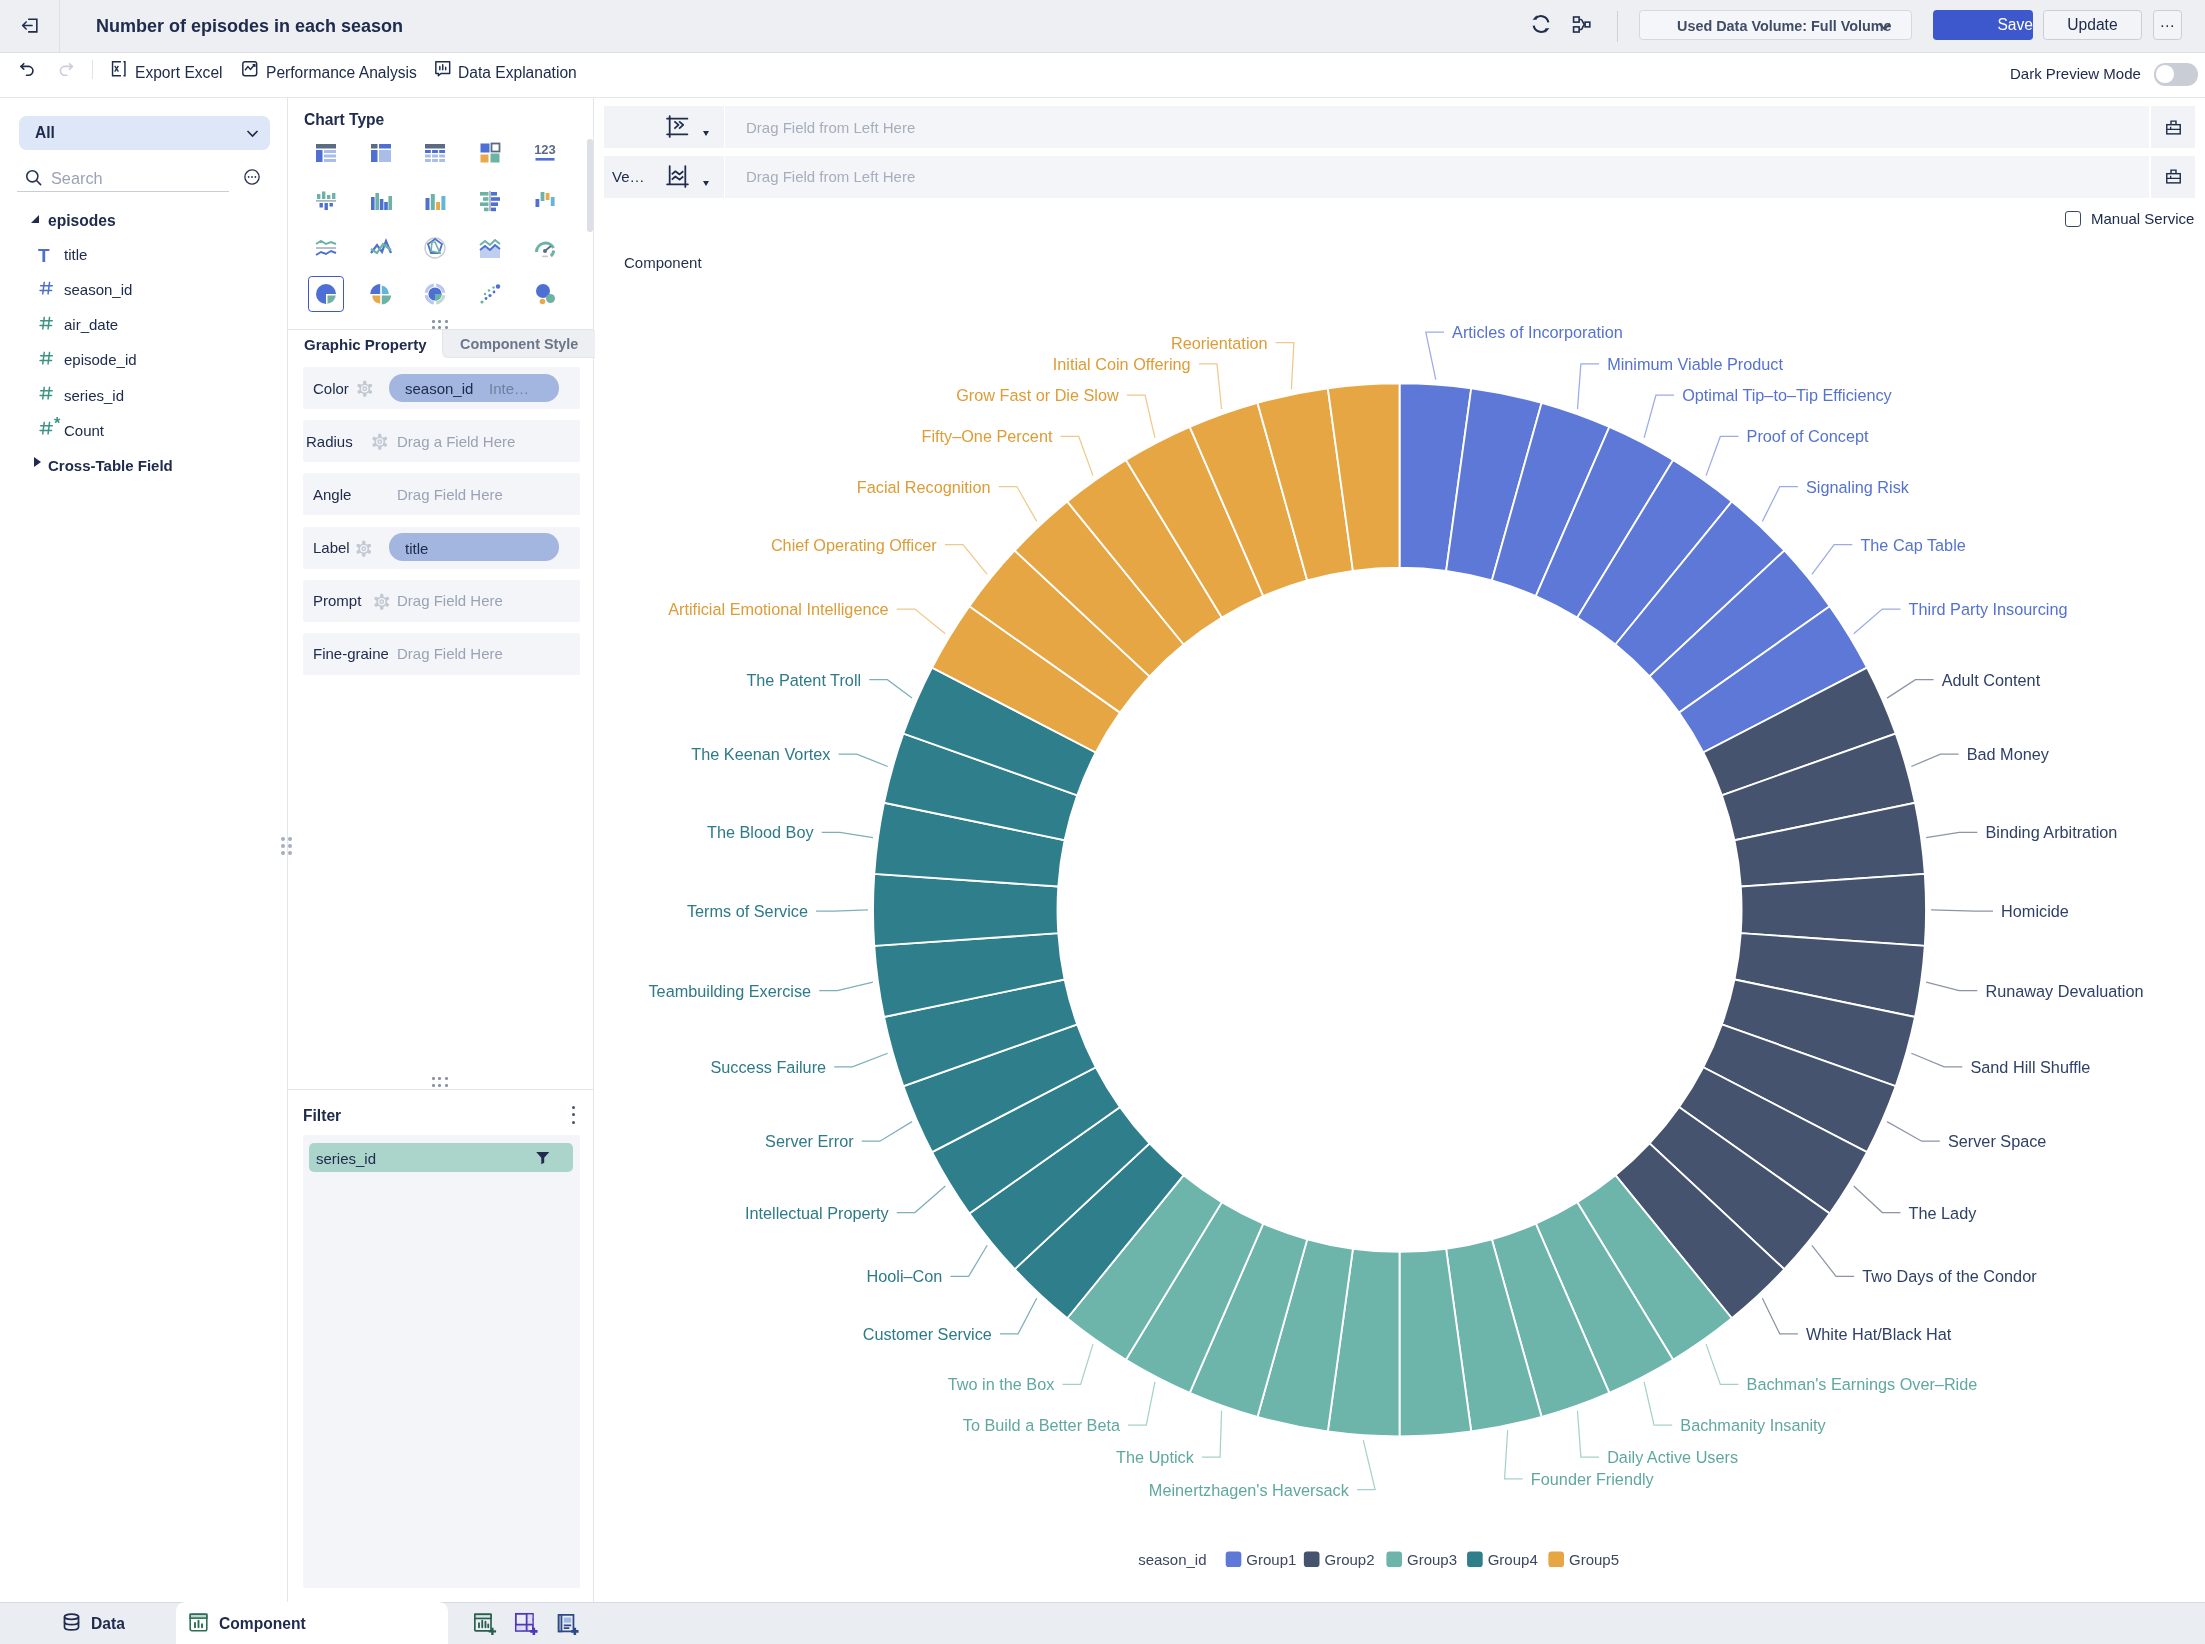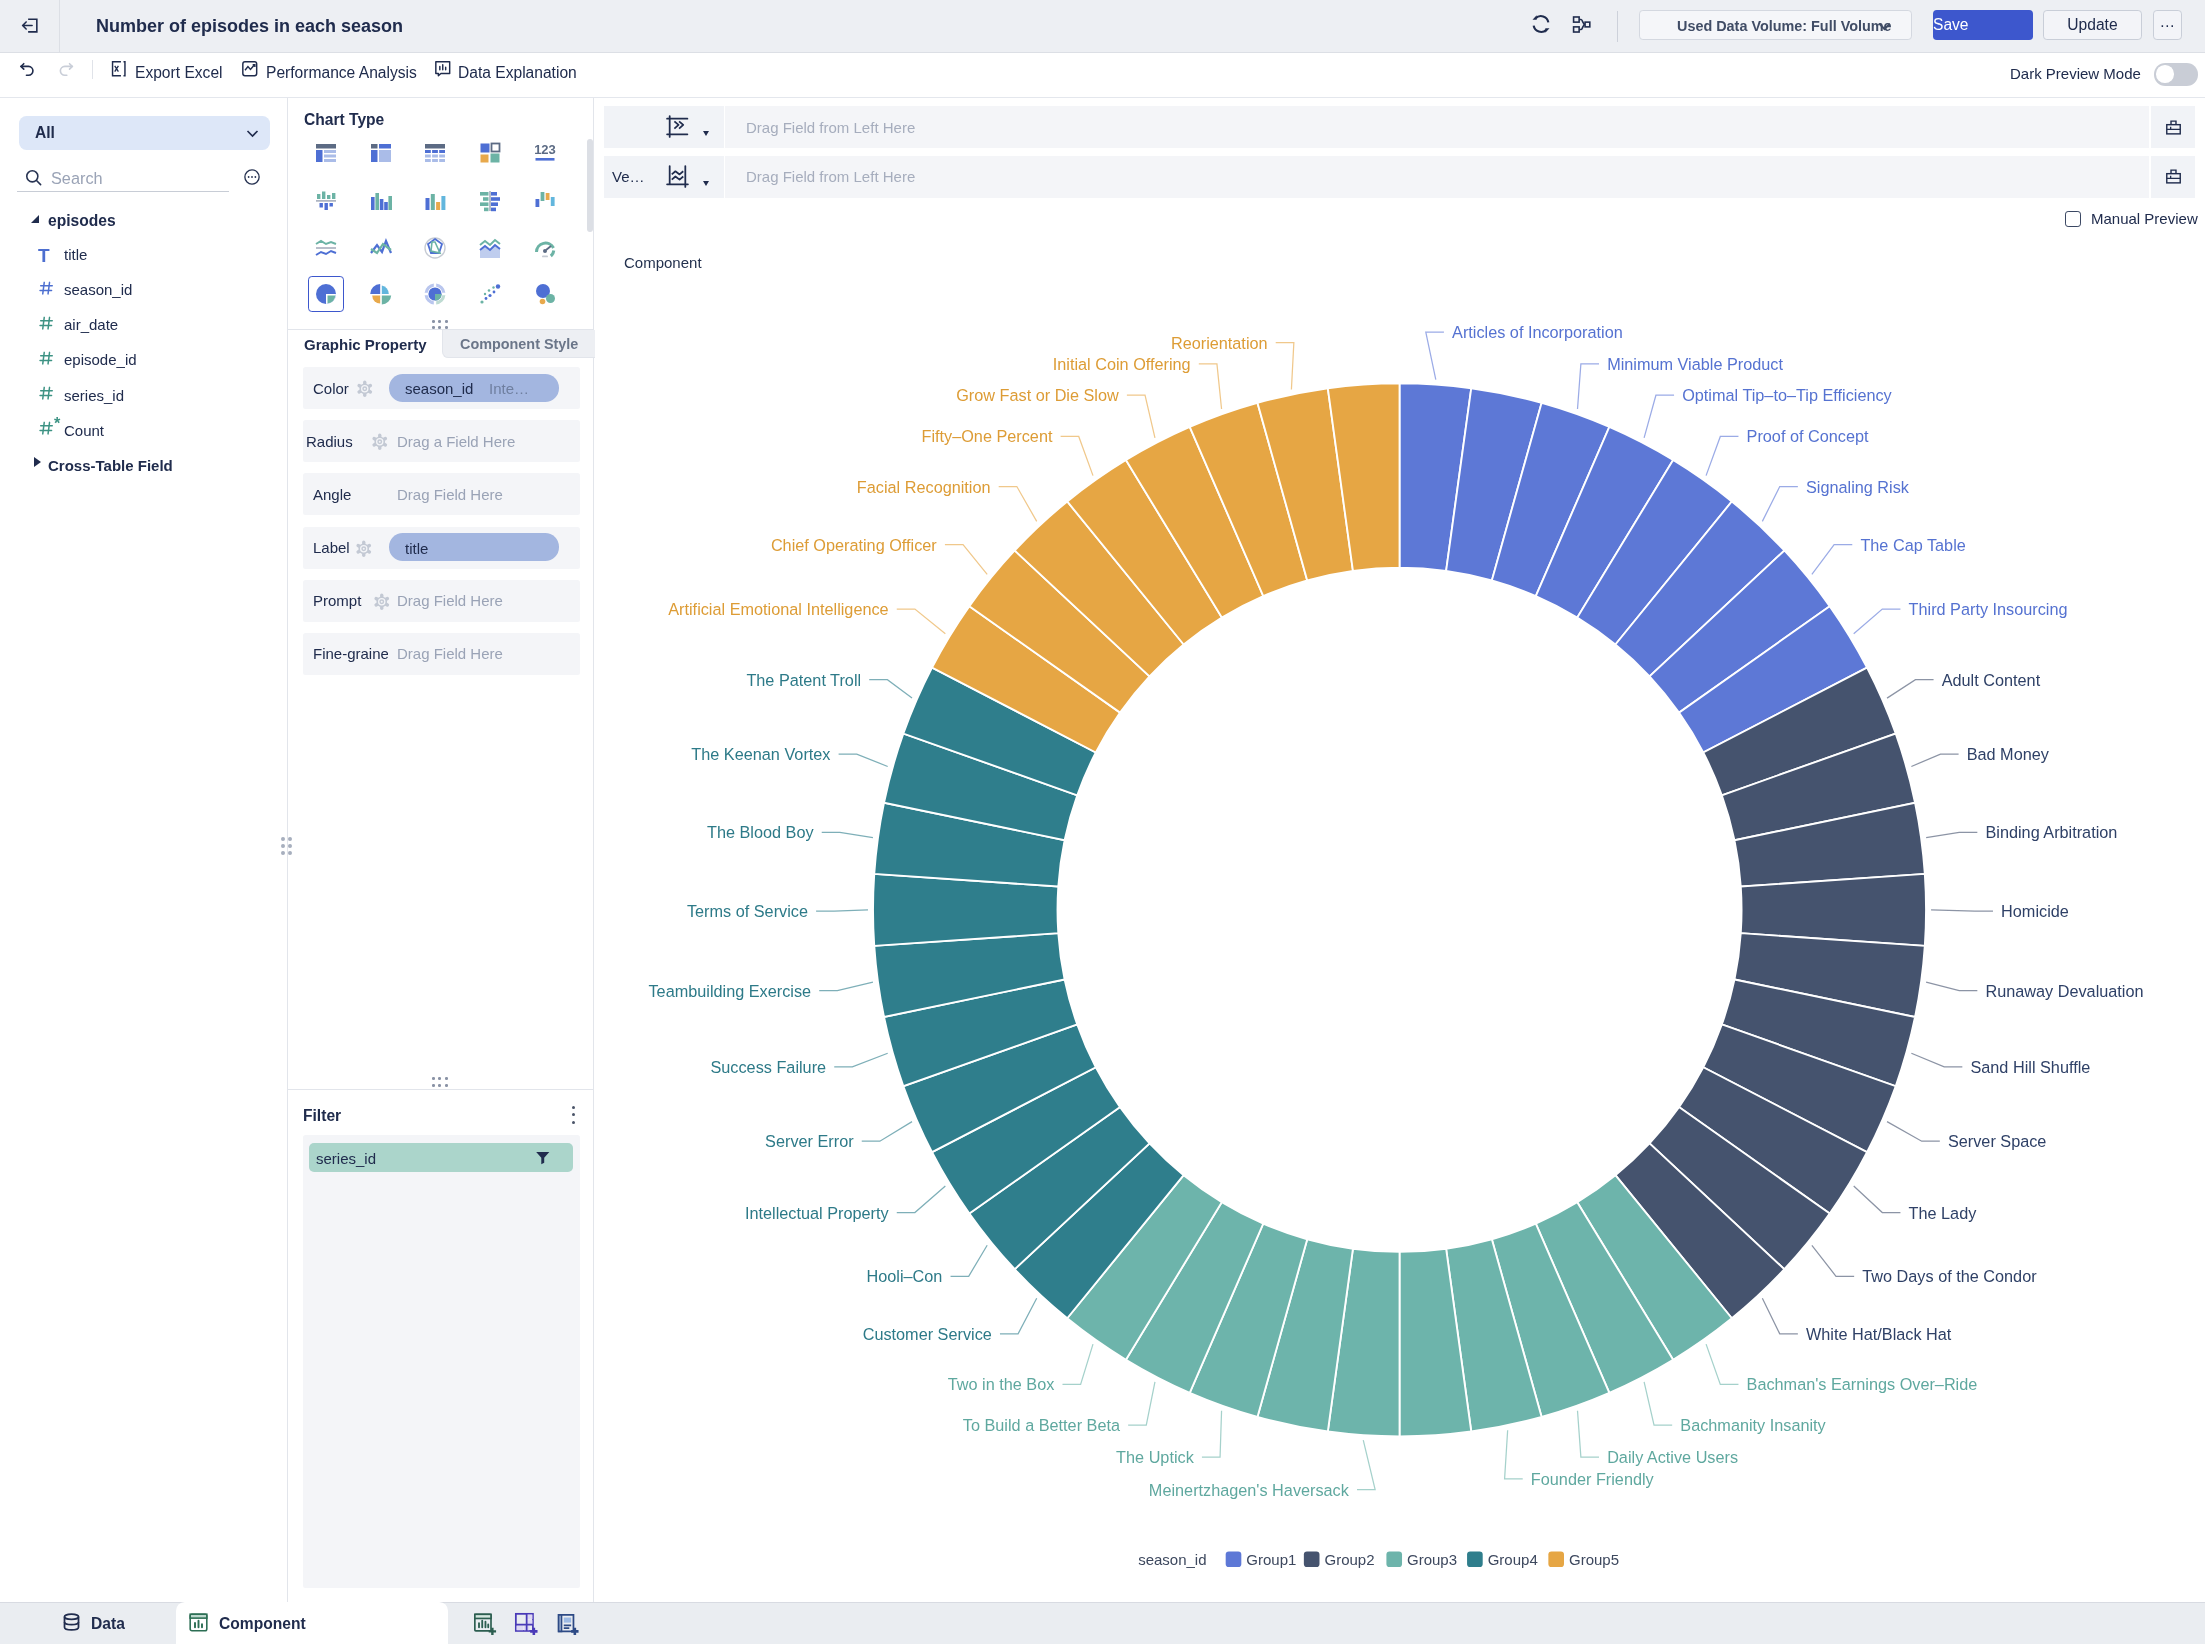--- a/index.html
+++ b/index.html
@@ -33,21 +33,21 @@
     <rect x="2" y="15" width="7" height="6.5"></rect>
     <rect x="16.5" y="9" width="6" height="6"></rect>
     <path d="M9 5.7h2.5c2 0 2 6.3 5 6.3M9 18.3h2.5c2 0 2-6.3 5-6.3" fill="none"></path>
   </svg>
 <div class="abs" style="left:1617px;top:10.6px;width:0.6px;height:31px;background:#cdd1da;"></div>
 <div class="abs" style="left:1639px;top:10px;width:273px;height:30px;background:#f5f6f9;border:0.6px solid #d4d8e0;border-radius:3.8px;"></div>
 <div class="abs" style="left:1656px;top:17.5px;font-size:14.4px;font-weight:bold;color:#414d66;margin-left:21px;">Used Data Volume: Full Volume</div>
 <svg class="abs ic" style="left:1876px;top:17.5px;" width="17" height="17" viewBox="0 0 24 24" fill="none" stroke="#414d66" stroke-width="2.8">
     <path d="M4.5 8l7.5 7.5L19.5 8" fill="none"></path>
   </svg>
-<div class="abs" style="left:1933px;top:10px;width:100px;height:30px;background:#3d57cd;border-radius:3.8px;color:#fff;font-size:15.6px;text-align:left;line-height:29px;">Save</div>
+<div class="abs" style="left:1933px;top:10px;width:100px;height:30px;background:#3d57cd;border-radius:3.8px;color:#fff;font-size:15.6px;text-align:right;line-height:29px;">Save</div>
 <div class="abs" style="left:2043px;top:10px;width:99px;height:30px;background:#f3f4f8;border:0.6px solid #c9ced8;border-radius:3.8px;color:#202c4d;font-size:15.6px;text-align:center;line-height:28px;">Update</div>
 <div class="abs" style="left:2153px;top:10px;width:29px;height:30px;background:#f3f4f8;border:0.6px solid #c9ced8;border-radius:3.8px;color:#202c4d;font-size:15.6px;text-align:center;line-height:22.5px;letter-spacing:0.6px;">…</div>
 <div class="toolbar"></div>
 <svg class="abs ic" style="left:19px;top:61px;" width="16.3" height="16.3" viewBox="0 0 24 24" fill="none" stroke="#202c4d" stroke-width="2.4" stroke-linecap="round">
     <path d="M7 4L3 8l4 4" fill="none"></path>
     <path d="M3 8h11a6.5 6.5 0 0 1 0 13h-3" fill="none"></path>
   </svg>
 <svg class="abs ic" style="left:58px;top:61px;" width="16.3" height="16.3" viewBox="0 0 24 24" fill="none" stroke="#c9ced8" stroke-width="2.4" stroke-linecap="round">
     <path d="M17 4l4 4-4 4" fill="none"></path>
     <path d="M21 8H10a6.5 6.5 0 0 0 0 13h3" fill="none"></path>
@@ -370,21 +370,21 @@
     <path d="M6.5 10l3.5-3 4 3 3.5-3M6.5 15l3.5-3 4 3 3.5-3" stroke-linejoin="round"></path>
   </svg>
 <div class="abs" style="left:703px;top:181px;width:0;height:0;border-left:3.8px solid transparent;border-right:3.8px solid transparent;border-top:5.6px solid #202c4d;"></div>
 <div class="abs" style="left:746px;top:168px;font-size:15px;color:#a6adbd;">Drag Field from Left Here</div>
 <svg class="abs ic" style="left:2165px;top:168px;" width="17" height="17" viewBox="0 0 24 24" fill="none" stroke="#202c4d" stroke-width="2">
     <path d="M8.5 8V3h7v5" fill="none"></path>
     <rect x="2.5" y="8" width="19" height="13"></rect>
     <path d="M2.5 14.5h19M8 14.5V11" stroke-width="1.8"></path>
   </svg>
 <div class="abs" style="left:2065px;top:211px;width:16.3px;height:15.6px;border:1.3px solid #3a4763;border-radius:3.1px;background:#fff;"></div>
-<div class="abs navy" style="left:2091px;top:210px;font-size:15px;">Manual Preview</div>
+<div class="abs navy" style="left:2091px;top:210px;font-size:15px;">Manual Service</div>
 <div class="abs" style="left:624px;top:254px;font-size:15px;color:#24324f;">Component</div>
 <div class="bottombar"></div>
 <div class="abs" style="left:176px;top:1602px;width:272px;height:43px;background:#fff;border-radius:8.8px 8.8px 0 0;"></div>
 <svg class="abs ic" style="left:61px;top:1612px;" width="21" height="21" viewBox="0 0 24 24" fill="none" stroke="#202c4d" stroke-width="2">
     <ellipse cx="12" cy="5.5" rx="8" ry="3"></ellipse>
     <path d="M4 5.5v6c0 1.7 3.6 3 8 3s8-1.3 8-3v-6" fill="none"></path>
     <path d="M4 11.5v6c0 1.7 3.6 3 8 3s8-1.3 8-3v-6" fill="none"></path>
   </svg>
 <div class="abs navy" style="left:91px;top:1615px;font-size:15.6px;font-weight:bold;">Data</div>
 <svg class="abs ic" style="left:188px;top:1612px;" width="21" height="21" viewBox="0 0 24 24" fill="none" stroke="#2c6e54" stroke-width="1.8">

